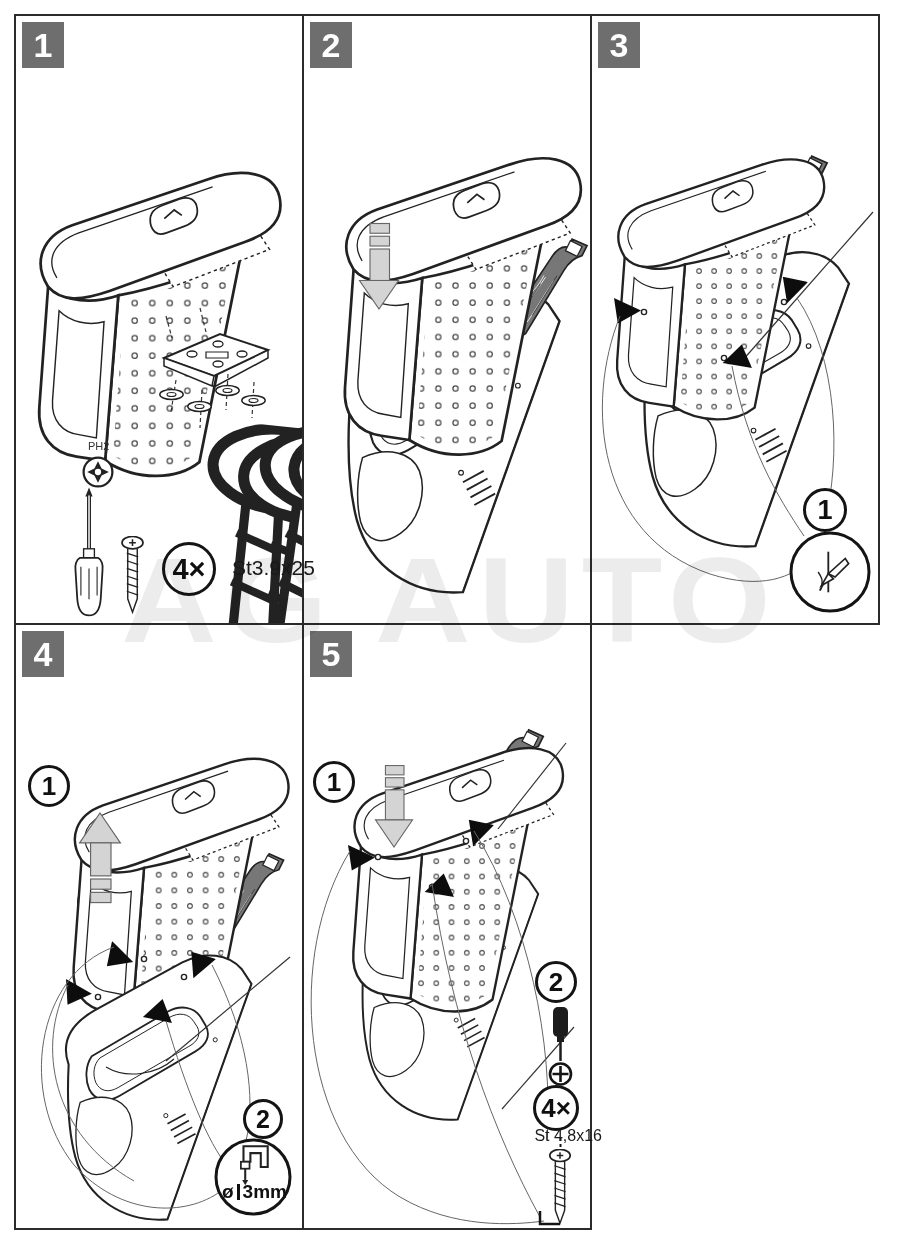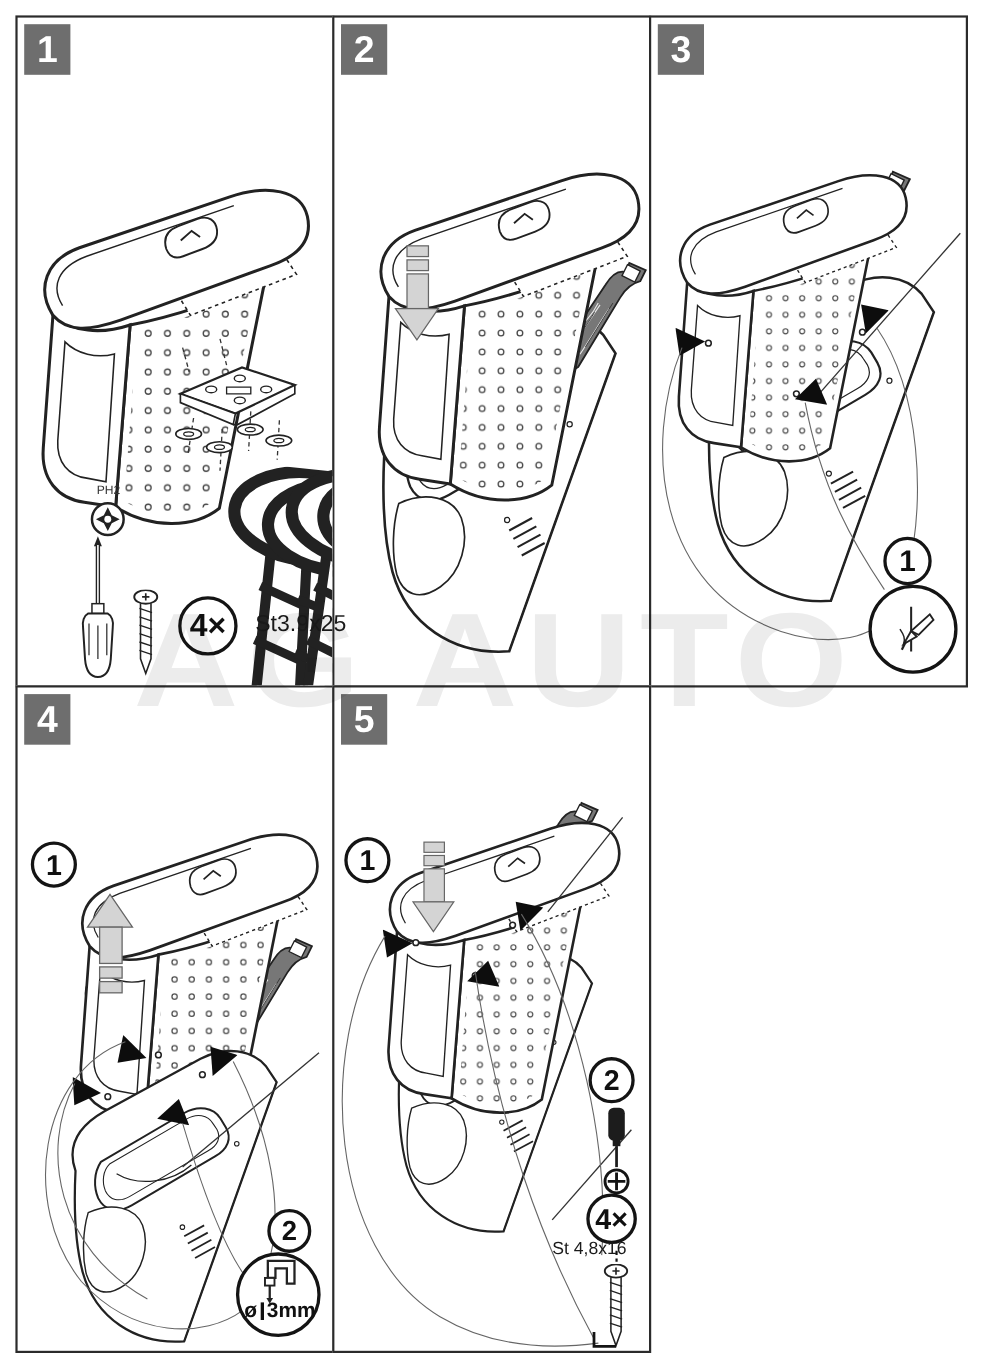--- a/index.html
+++ b/index.html
@@ -321,16 +321,16 @@
       <circle cx="256.5" cy="449" r="10.5" fill="#fff" stroke="#141414" stroke-width="2.6"></circle>
       <path d="M256.5,441 L256.5,457 M248.5,449 L264.5,449" stroke="#141414" stroke-width="2.6"></path>
     </g>
     <path d="M256.5,512 L256.5,522" stroke="#141414" stroke-width="2" stroke-dasharray="4 3"></path>
     <use href="#sym-screw" x="243" y="524" width="26" height="78"></use>
     <path d="M236,586 L236,599 L256,599" stroke="#141414" stroke-width="2.5" fill="none"></path>
   </svg>
   <div class="callout" style="left:9px;top:136px;width:42px;height:42px;font-size:26px;">1</div>
   <div class="callout" style="left:231px;top:336px;width:42px;height:42px;font-size:26px;">2</div>
   <div class="callout" style="left:229px;top:460px;width:46px;height:46px;font-size:26px;border-width:3.5px;">4×</div>
-  <div class="spec" style="left:198px;top:502px;width:100px;text-align:left;font-size:16px;">St 4,8x16</div>
+  <div class="spec" style="left:198px;top:502px;width:100px;text-align:right;font-size:16px;">St 4,8x16</div>
 </div>
 
 <div class="wm">AG AUTO</div>
 
 </body></html>

